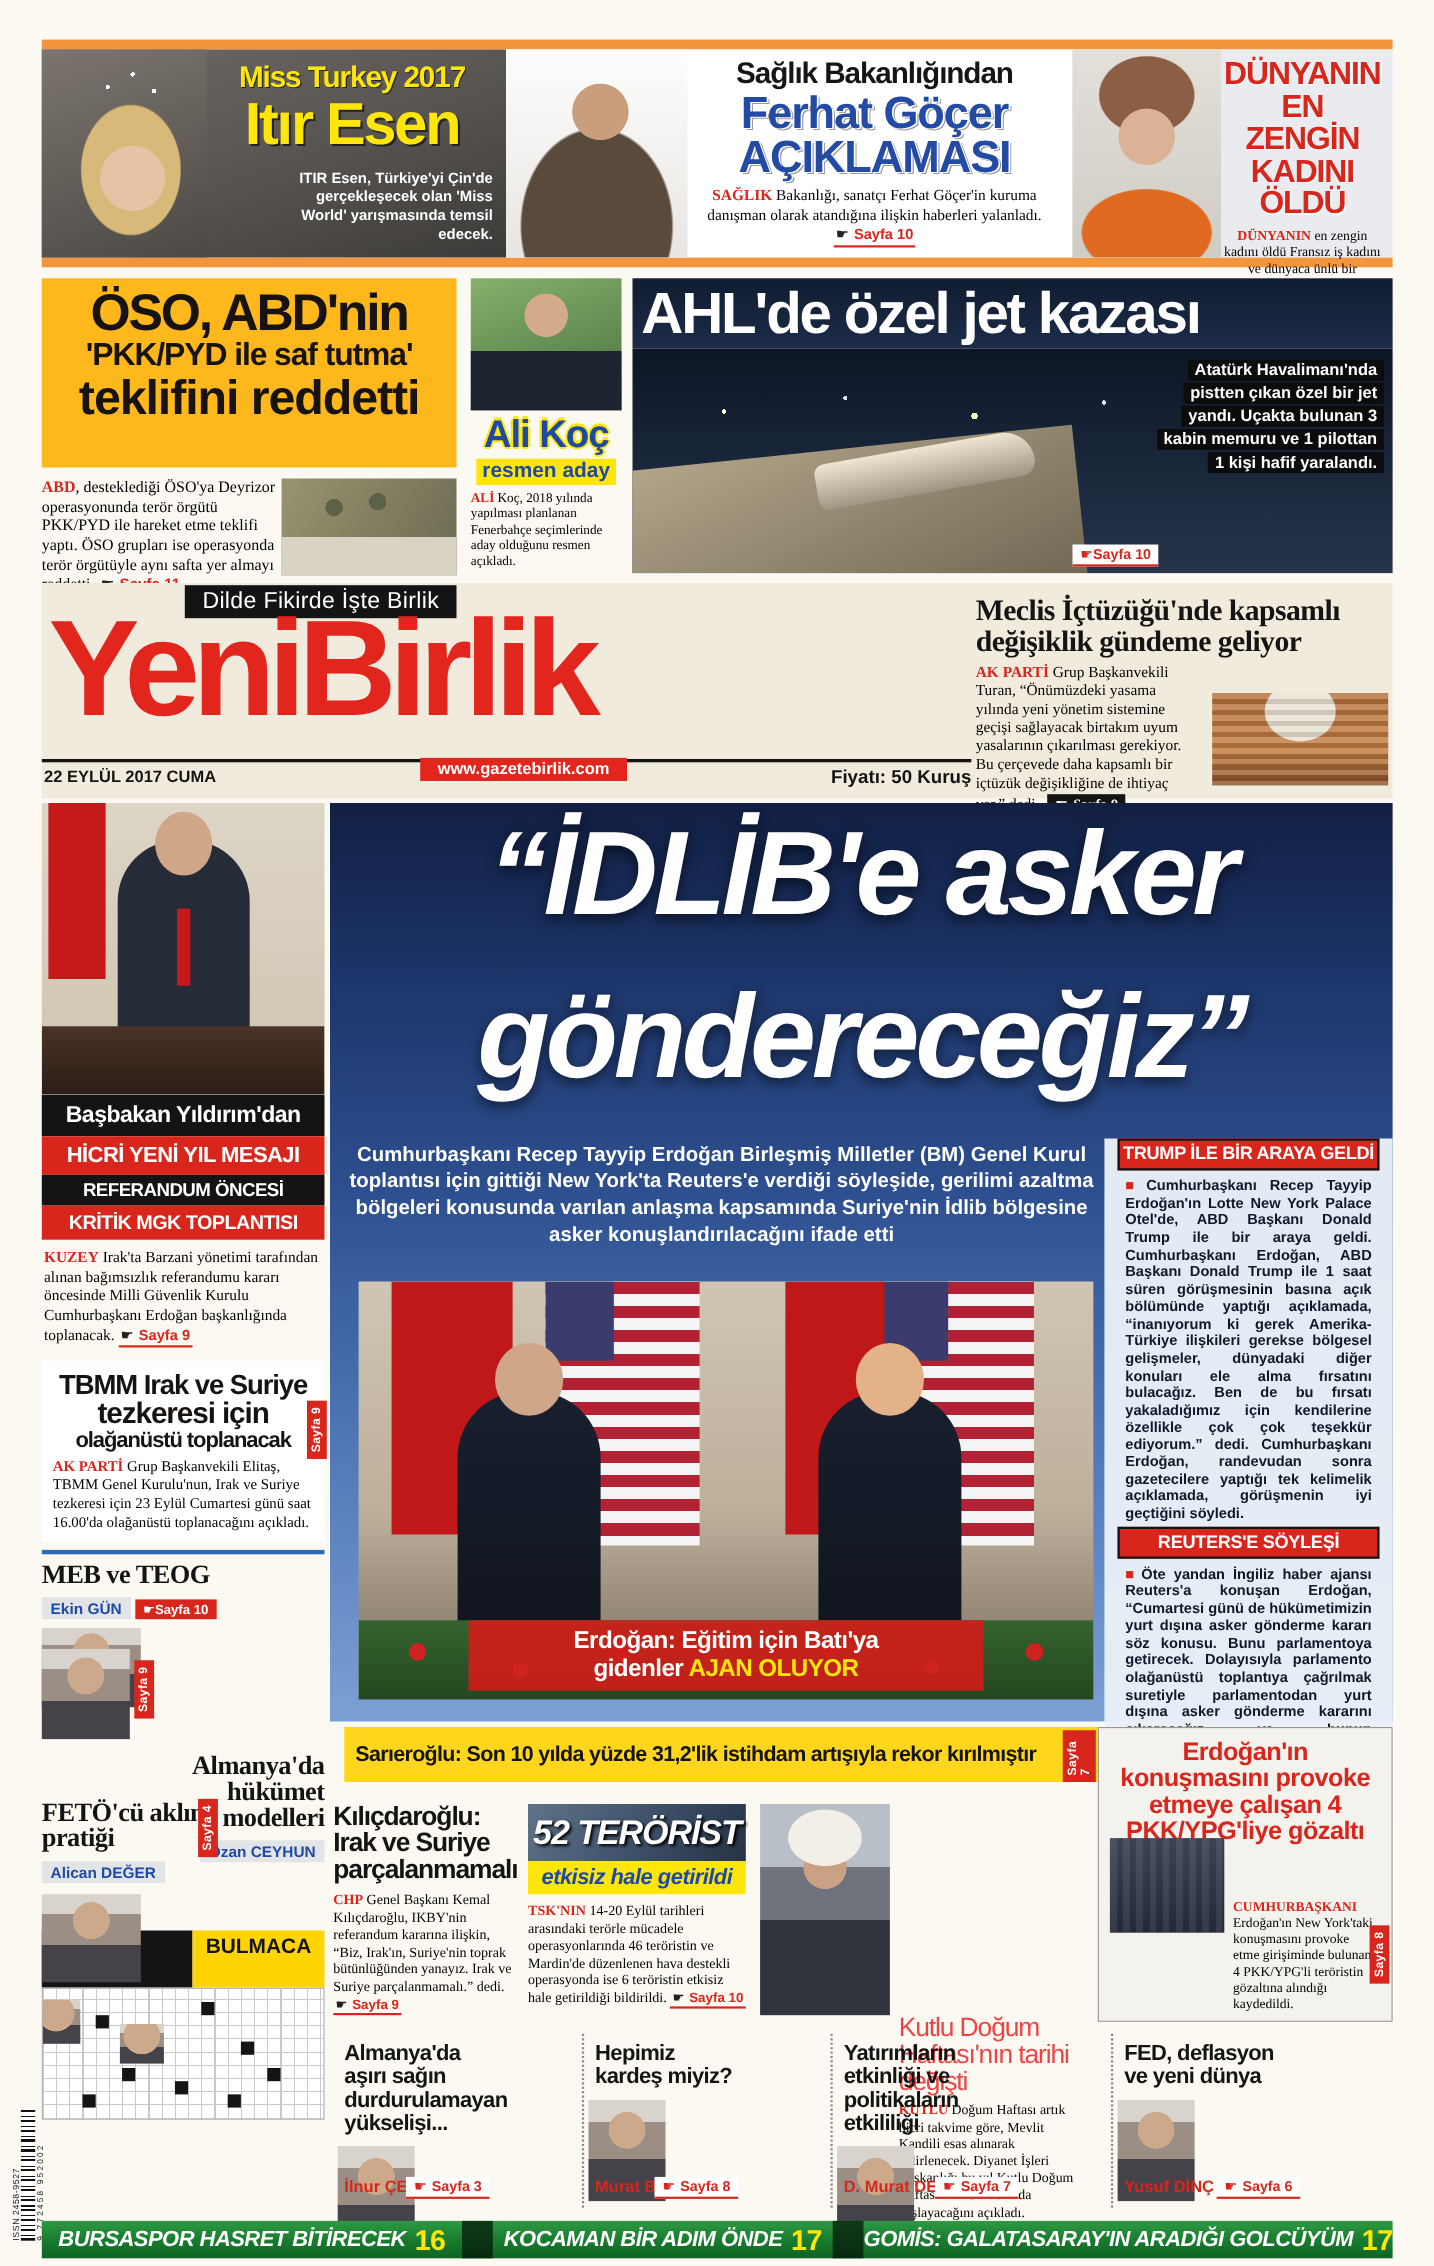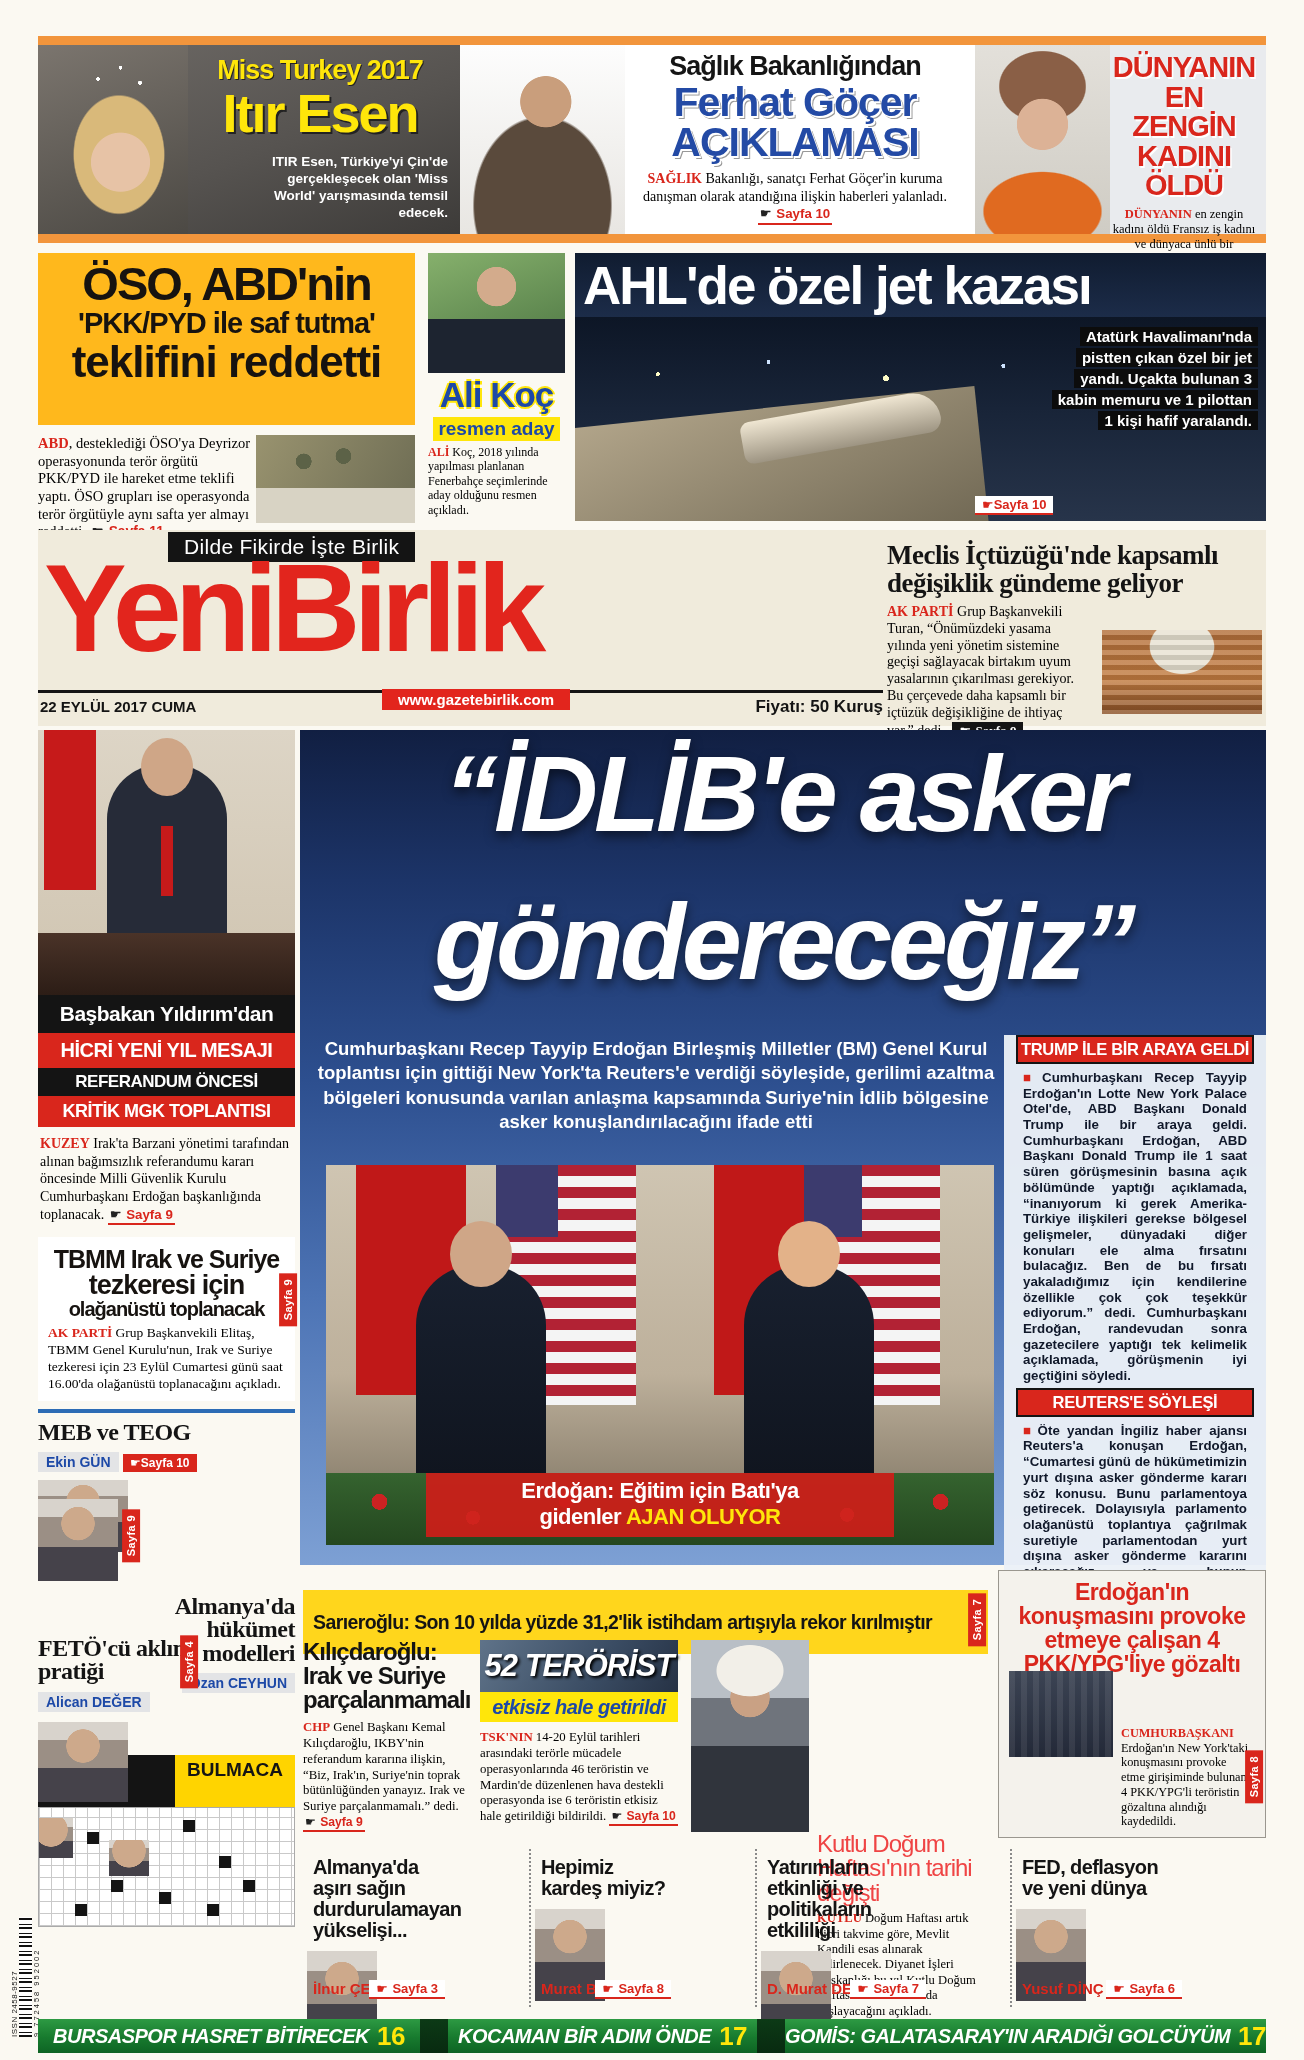--- a/index.html
+++ b/index.html
@@ -124,21 +124,21 @@
   .bul-grid{position:relative;height:118px;background:repeating-linear-gradient(0deg,#c9c9c9 0 1px,transparent 1px 12px),repeating-linear-gradient(90deg,#c9c9c9 0 1px,transparent 1px 12px),#fff;border:1px solid #aaa;overflow:hidden;}
   .bul-cell{position:absolute;left:12px;top:12px;width:12px;height:12px;background:#141414;box-shadow:36px 12px 0 #141414,84px 24px 0 #141414,132px 0 0 #141414,168px 36px 0 #141414,60px 60px 0 #141414,108px 72px 0 #141414,24px 84px 0 #141414,156px 84px 0 #141414,192px 60px 0 #141414;}
   .bul-photo1{position:absolute;right:10px;top:10px;width:44px;height:40px;}
   .bul-photo2{position:absolute;left:70px;bottom:8px;width:40px;height:36px;}
   .issn{left:10px;top:1925px;width:24px;height:130px;}
   .issn-inner{transform:rotate(-90deg) translateX(-112px);transform-origin:top left;width:128px;}
   .issn-text{font-size:8px;color:#141414;letter-spacing:.5px;}
   .issn-bar{width:120px;height:13px;background:repeating-linear-gradient(90deg,#111 0 2px,#fff 2px 4px,#111 4px 5px,#fff 5px 9px);}
   .issn-num{font-size:7.5px;color:#141414;letter-spacing:2px;}
   
-  .sari{left:303px;top:1570px;width:685px;height:64px;background:#ffd61c;display:flex;align-items:center;position:absolute;margin-top:20px;}
+  .sari{left:313px;top:1570px;width:685px;height:50px;background:#ffd61c;display:flex;align-items:center;position:absolute;}
   .sari-text{color:#141414;font-weight:900;font-size:19.5px;letter-spacing:-.6px;padding:0 30px 0 10px;line-height:1.05;}
   .sari .vtab{right:2px;top:3px;}
   .kilic{left:303px;top:1640px;width:167px;}
   .k-head{font-weight:900;font-size:24px;letter-spacing:-1px;line-height:1.0;color:#141414;}
   .k-body{font-size:12.8px;line-height:1.24;margin-top:8px;}
   .teror{left:480px;top:1640px;width:198px;}
   .ter-t1{height:52px;background:linear-gradient(120deg,#5f7389 0%,#3a4c63 60%,#263245 100%);color:#fff;font-weight:900;font-style:italic;font-size:31px;letter-spacing:-1px;display:flex;align-items:center;justify-content:center;text-shadow:2px 2px 3px #000;}
   .ter-t2{height:30px;background:#ffe60a;color:#1d49a7;font-weight:900;font-style:italic;font-size:20px;display:flex;align-items:center;justify-content:center;letter-spacing:-.5px;}
   .kutlu{left:691px;top:1640px;width:297px;}
   .kut-photo{position:absolute;left:0;top:0;width:118px;height:192px;background:radial-gradient(ellipse 34px 26px at 50% 16%,#f2efe8 97%,transparent),radial-gradient(circle 20px at 50% 30%,#c9a184 97%,transparent),linear-gradient(180deg,#b9bfc6 0 30%,#6f747c 30% 55%,#30343c 55% 100%);}

